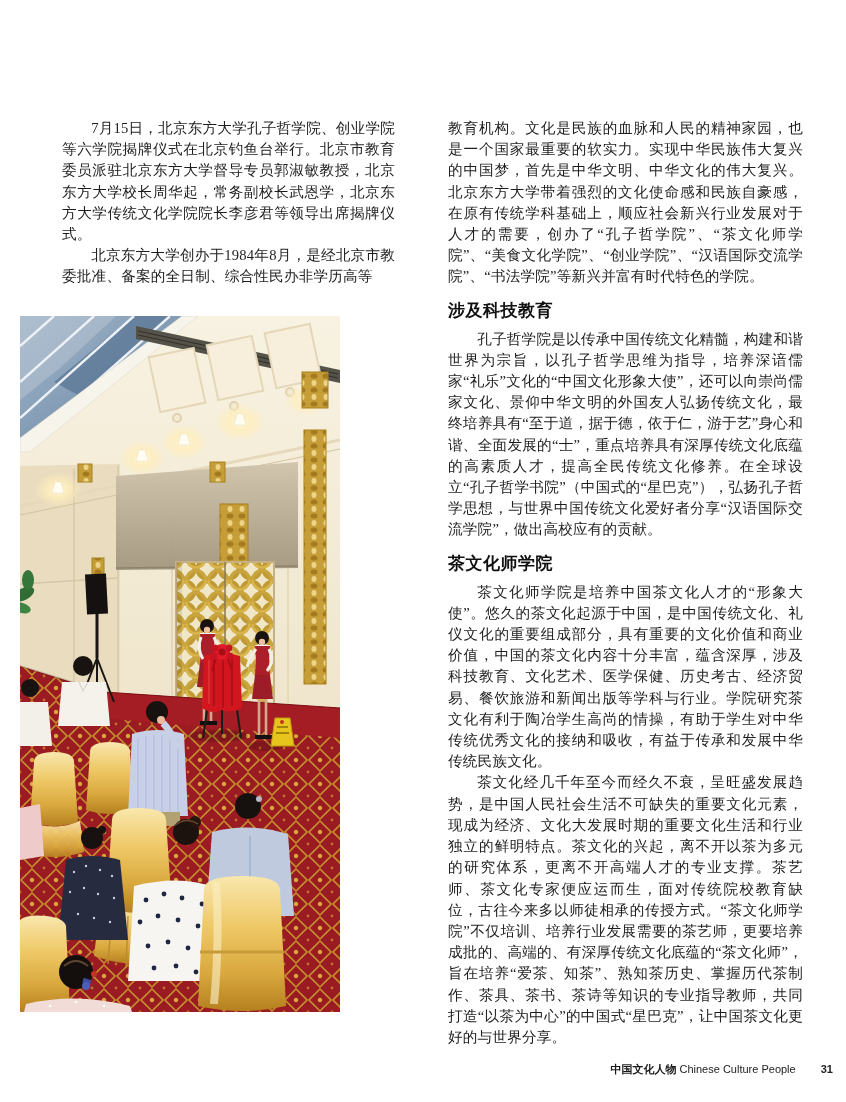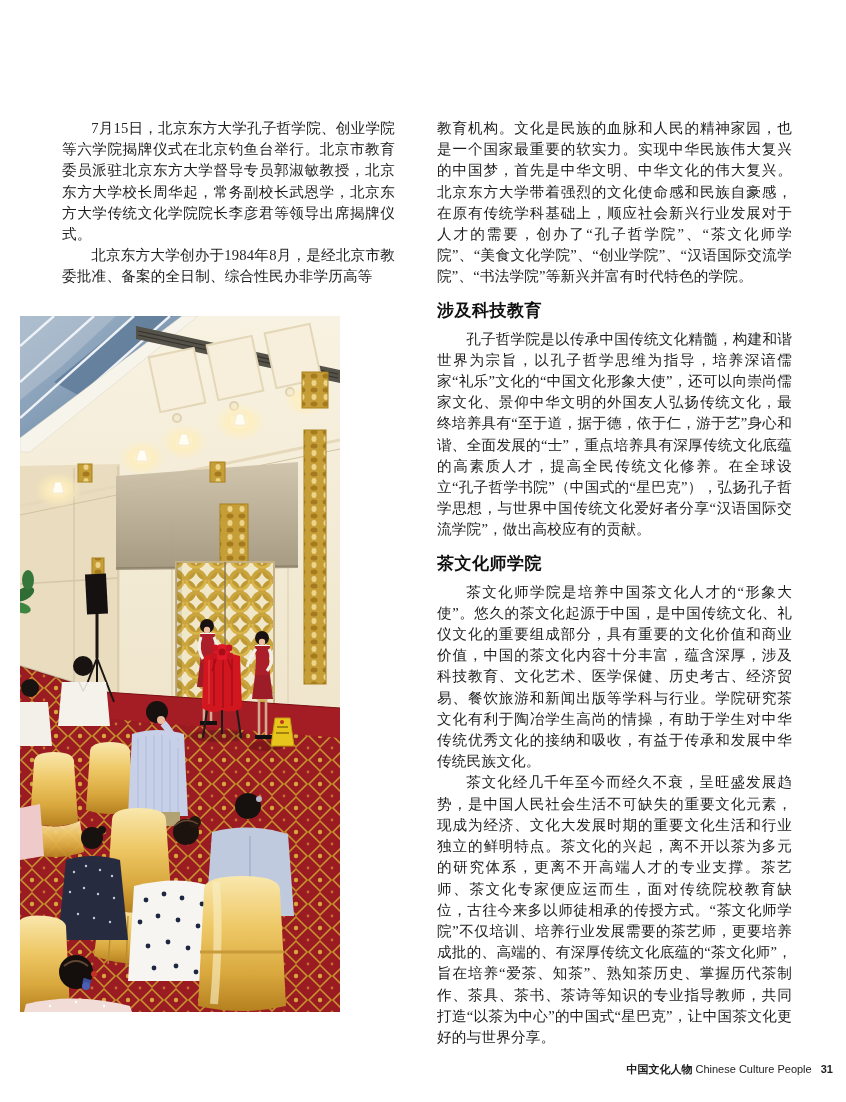--- a/index.html
+++ b/index.html
@@ -2,39 +2,39 @@
 <html><head>
 <meta charset="utf-8">
 <style>
   html,body{margin:0;padding:0;background:#e8e8e8;}
   .page{
     position:relative;width:846px;height:1102px;margin:0 auto;background:#ffffff;
     overflow:hidden;font-family:"Liberation Serif",serif;padding-left:45px;
   }
   .col{position:absolute;top:118px;}
   .col-left{left:62px;width:333px;}
-  .col-right{left:437px;width:355px;}
+  .col-right{left:448px;width:355px;}
   p.body{
     margin:0;font-size:14.6px;line-height:21.2px;color:#1d1d1d;
     text-align:justify;letter-spacing:0.2px;
   }
   p.indent{text-indent:2em;}
   h2.sec{
     font-family:"Liberation Sans",sans-serif;font-size:17px;font-weight:bold;
     color:#101010;margin:11px 0 7px 0;letter-spacing:0.5px;
   }
   .photo{position:absolute;left:20px;top:316px;width:320px;height:696px;}
   .photo svg{display:block;width:100%;height:100%;}
   .footer{
     position:absolute;top:1062px;right:58px;
     font-family:"Liberation Sans",sans-serif;font-size:11px;color:#222;
     white-space:nowrap;
   }
   .footer .cn{font-weight:bold;color:#1a1a1a;margin-top:32px;}
-  .footer .num{font-weight:bold;margin-left:6px;}
+  .footer .num{font-weight:bold;margin-left:22px;}
 </style>
 </head>
 <body>
 
 <div class="page">
 
   <div class="col col-left">
     <p class="body indent">7月15日，北京东方大学孔子哲学院、创业学院等六学院揭牌仪式在北京钓鱼台举行。北京市教育委员派驻北京东方大学督导专员郭淑敏教授，北京东方大学校长周华起，常务副校长武恩学，北京东方大学传统文化学院院长李彦君等领导出席揭牌仪式。</p>
     <p class="body indent">北京东方大学创办于1984年8月，是经北京市教委批准、备案的全日制、综合性民办非学历高等</p>
   </div>

